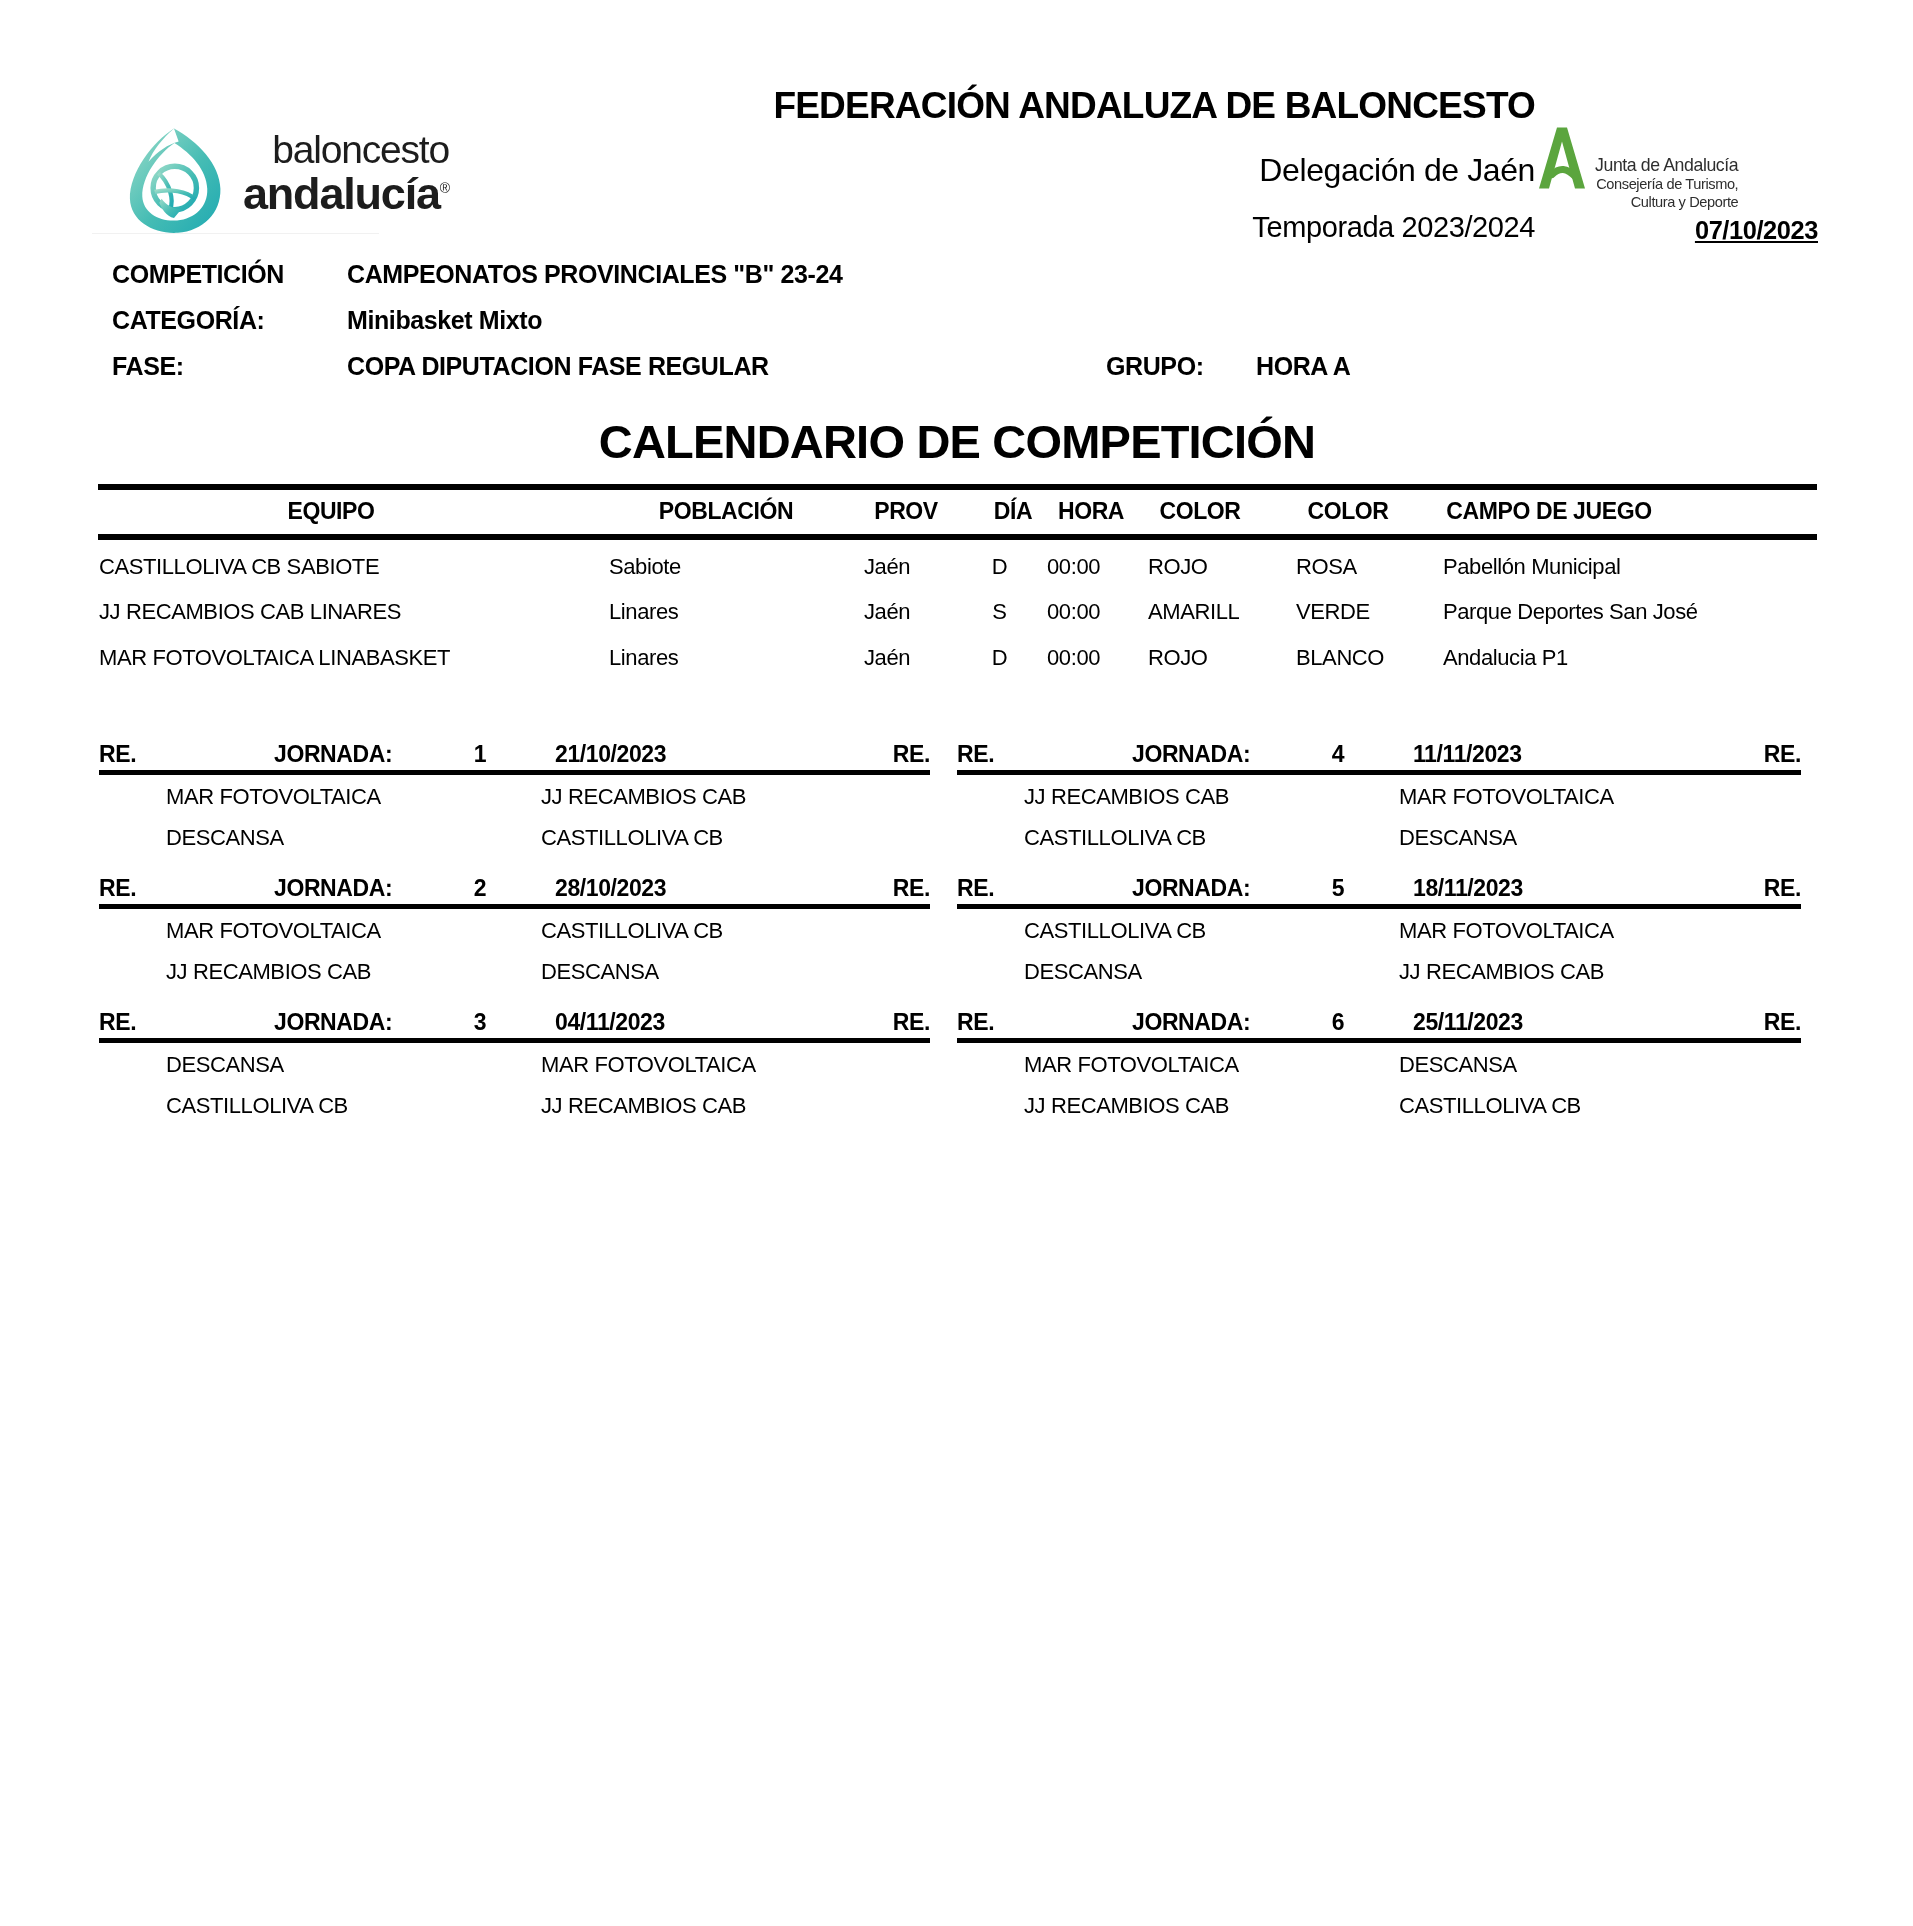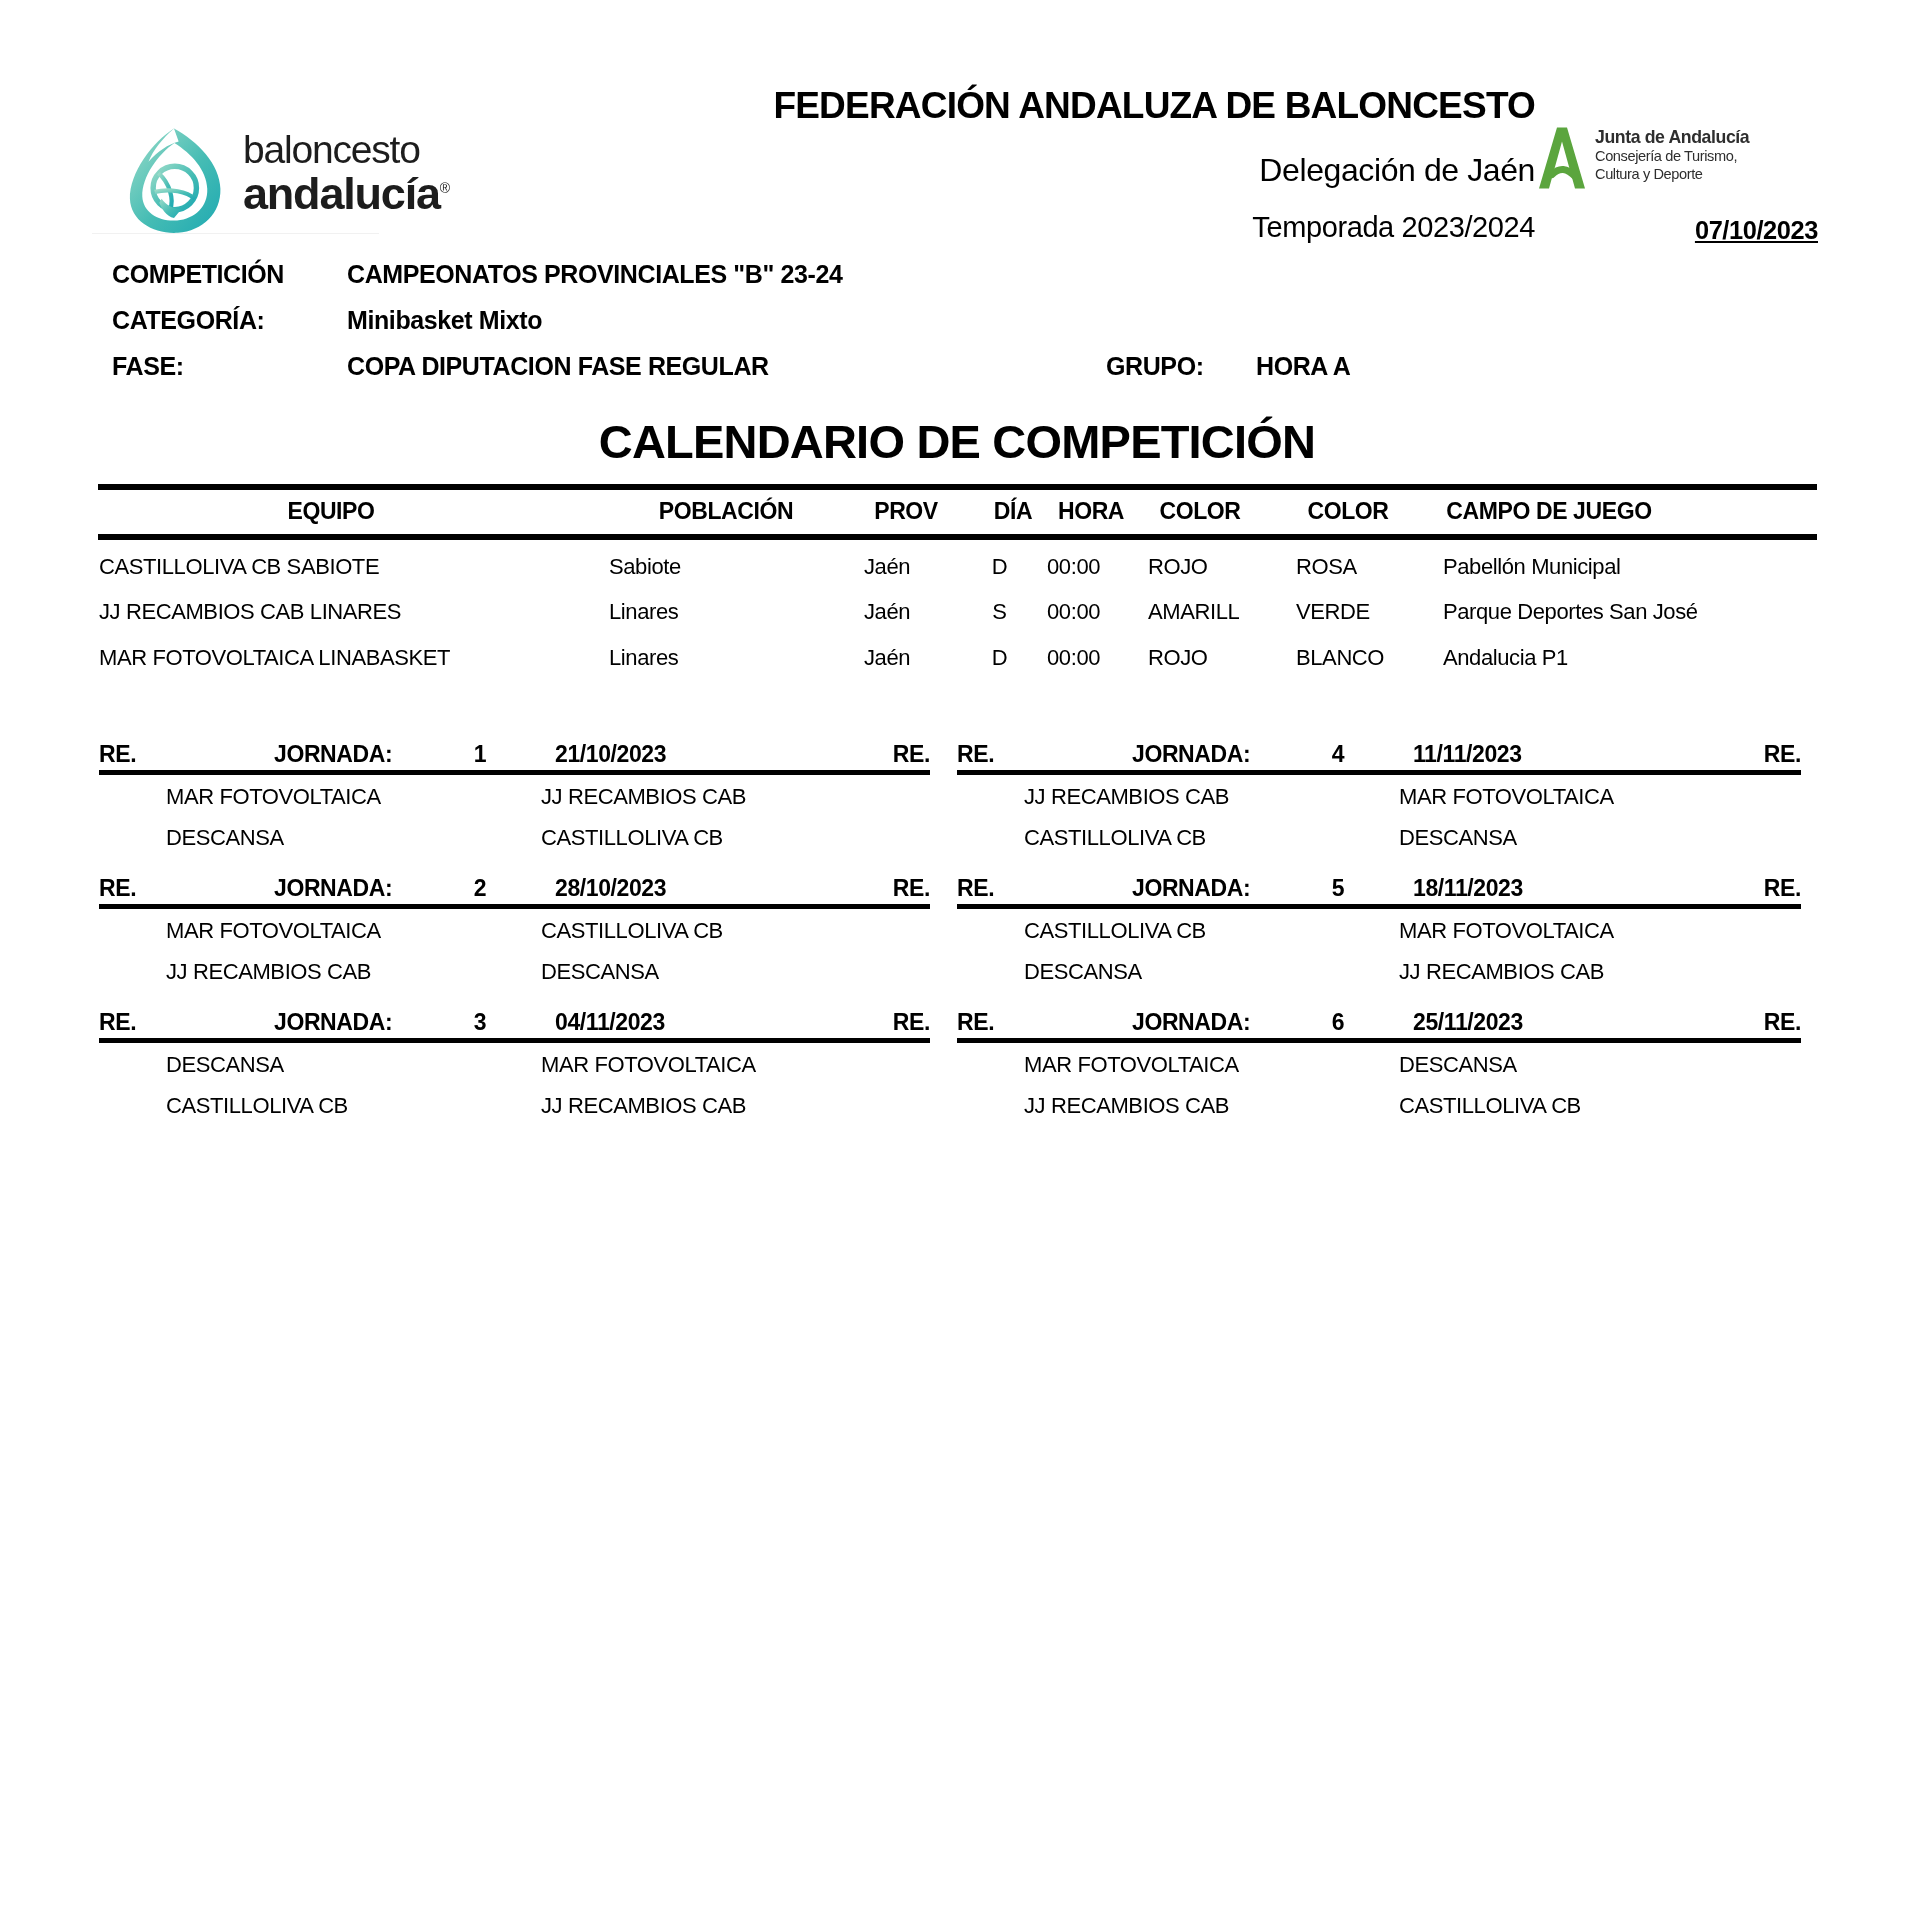--- a/index.html
+++ b/index.html
@@ -1,41 +1,41 @@
 <!DOCTYPE html>
 <html style="font-size:6.2px"><head>
 <meta charset="utf-8">
 <style>
   html,body{margin:0;padding:0;background:#fff;}
   .page{
     position:relative;width:1913px;height:2703px;background:#ffffff;
     font-family:"Liberation Sans","DejaVu Sans",sans-serif;color:#000;
     letter-spacing:-0.4px;overflow:hidden;
   }
-  .abs{position:absolute;line-height:1;white-space:nowrap;}
+  .abs{position:absolute;line-height:1;white-space:nowrap;text-align:right;}
   .b{font-weight:bold;}
   
   .center-col{left:379px;width:1156px;text-align:right;}
   .fed-title{top:87px;font-size:37px;letter-spacing:-0.8px;}
   .delegation{top:154px;font-size:32px;}
   .season{top:213px;font-size:29px;}
   .doc-date{top:218px;left:1433px;width:385px;text-align:right;font-size:25.4px;text-decoration:underline;}
   
   .logo-block{left:116px;top:127px;width:462px;height:108px;}
   .logo-mark{position:absolute;left:0;top:-3.9px;width:116px;height:116px;}
   .logo-word{position:absolute;left:127px;top:3.1px;line-height:1;color:#1d1d1d;}
   .logo-w1{font-size:39px;font-weight:400;letter-spacing:-1.2px;}
   .logo-w2{font-size:45px;font-weight:bold;letter-spacing:-1.2px;margin-top:2.3px;}
   .logo-reg{font-size:14px;vertical-align:super;font-weight:400;}
   .logo-underline{position:absolute;left:92px;top:233px;width:287px;height:1.2px;background:#f1f1f1;}
   
   .junta-block{left:1537px;top:116px;width:293px;height:100px;}
   .junta-mark{position:absolute;left:0;top:3.9px;width:50px;height:75px;}
   .junta-text{position:absolute;left:58px;top:10.8px;color:#2e2e2e;letter-spacing:-0.4px;}
-  .junta-name{font-size:17.7px;font-weight:bold;line-height:1.15;}
+  .junta-name{font-size:17.7px;font-weight:normal;line-height:1.15;margin-top:28px;}
   .junta-dept{font-size:14.6px;line-height:1.25;}
   
   .info-label{left:112px;font-size:25px;}
   .info-value{left:347px;font-size:25px;}
   .group-label{left:1106px;font-size:25px;}
   .group-value{left:1256px;font-size:25px;}
   
   .main-title{top:418px;left:379px;width:1156px;text-align:center;font-size:47px;letter-spacing:-0.8px;}
   
   .hrule{position:absolute;background:#000;height:6.2px;left:98px;width:1719px;}

